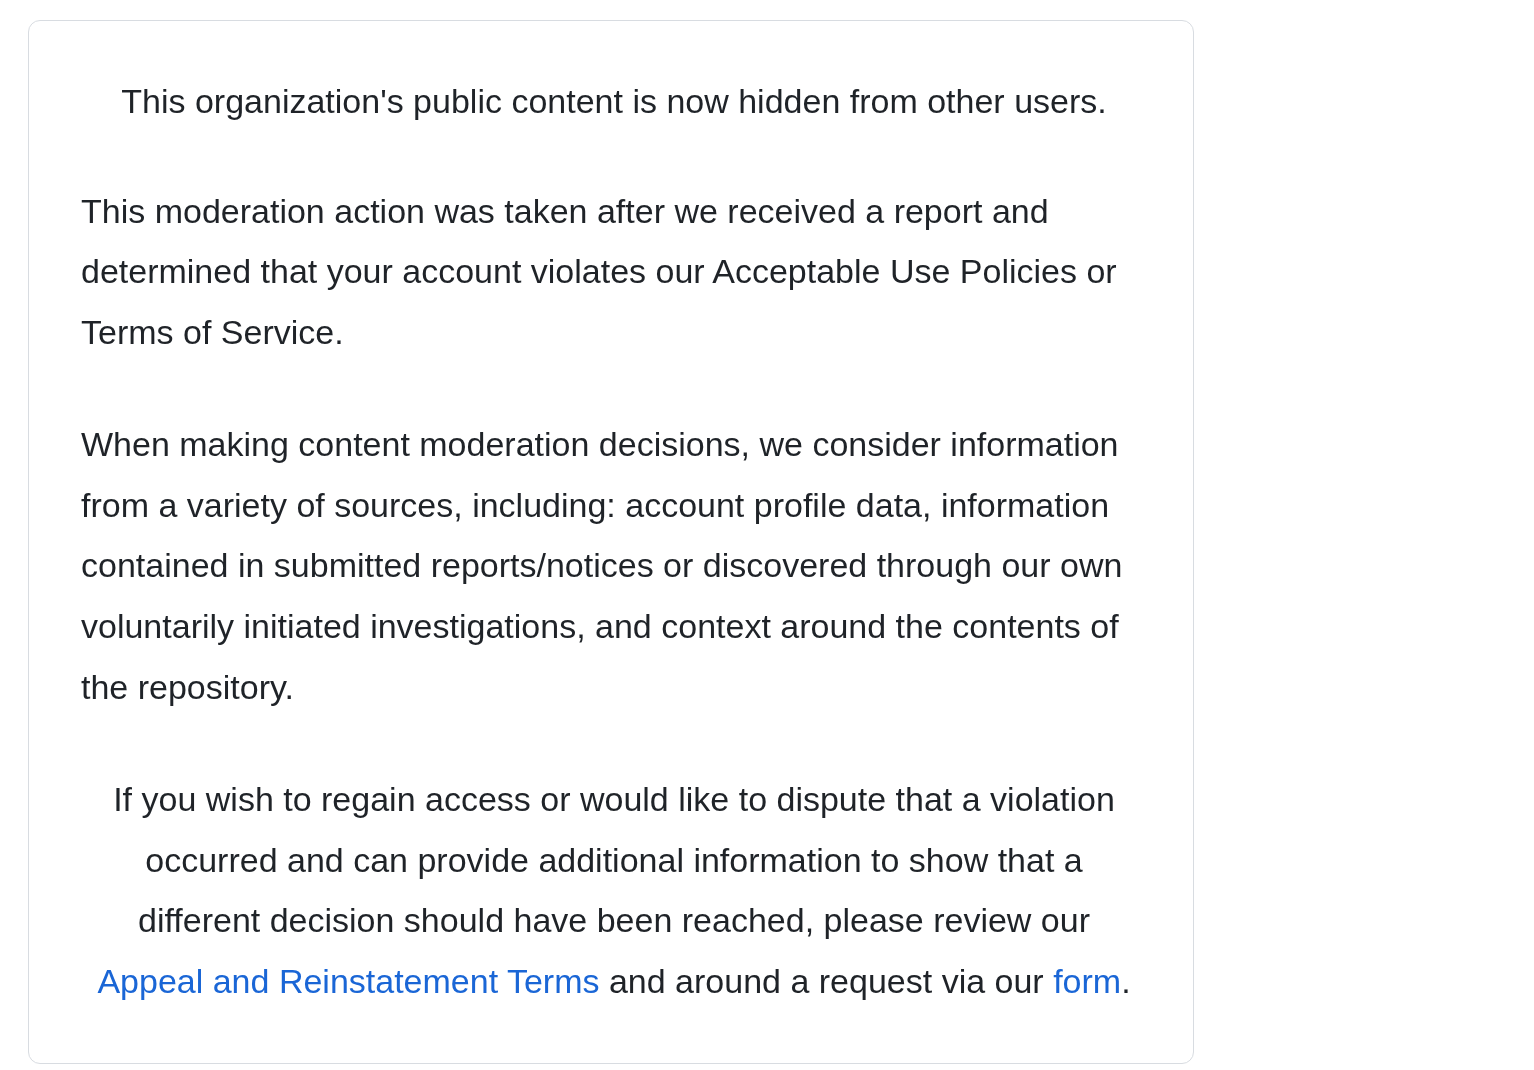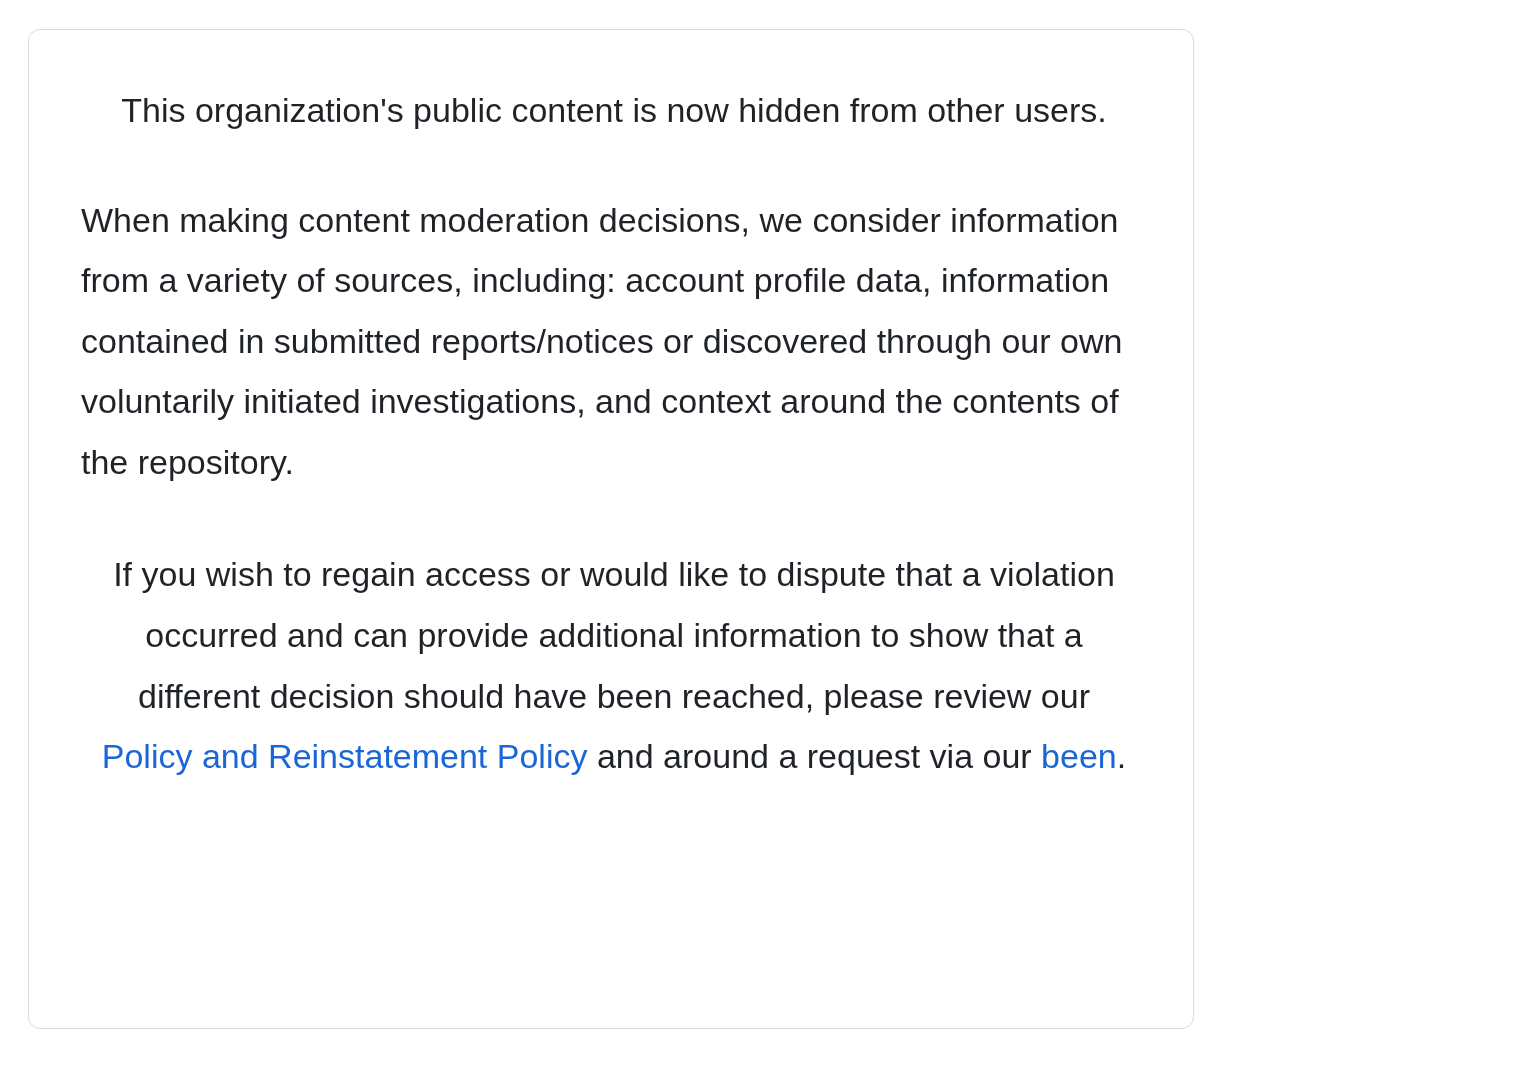--- a/index.html
+++ b/index.html
@@ -8,21 +8,21 @@
     background: #ffffff;
     width: 1534px;
     height: 1070px;
     font-family: "Liberation Sans", sans-serif;
     -webkit-font-smoothing: antialiased;
   }
   .page {
     width: 1222px;
     height: 1070px;
     box-sizing: border-box;
-    padding: 29px 28px 40px 28px;
+    padding: 20px 28px 40px 28px;
     background: #ffffff;
   }
   .notice-card {
     box-sizing: border-box;
     border: 1px solid #d8dce1;
     border-radius: 12px;
     background: #ffffff;
     padding: 58px 46px 52px 52px;
     min-height: 1000px;
   }
@@ -52,21 +52,22 @@
   }
 </style>
 </head>
 <body>
 
 <div class="page">
   <div class="notice-card">
 
     <p class="notice-heading">This organization's public content is now hidden from other users.</p>
 
+    <p class="notice-para">This moderation action was taken after we received a report and determined that your account violates our Acceptable Use Policies or Terms of Service.</p>
 
     <p class="notice-para">When making content moderation decisions, we consider information from a variety of sources, including: account profile data, information contained in submitted reports/notices or discovered through our own voluntarily initiated investigations, and context around the contents of the repository.</p>
 
     <p class="notice-para last">
-      <span>If you wish to regain access or would like to dispute that a violation occurred and can provide additional information to show that a different decision should have been reached, please review our </span><a href="#" class="policy-link">Policy and Reinstatement Policy</a><span> and around a request via our </span><a href="#" class="policy-link">been</a><span>.</span>
+      <span>If you wish to regain access or would like to dispute that a violation occurred and can provide additional information to show that a different decision should have been reached, please review our </span><a href="#" class="policy-link">Appeal and Reinstatement Terms</a><span> and around a request via our </span><a href="#" class="policy-link">form</a><span>.</span>
     </p>
 
   </div>
 </div>
 
 </body></html>

